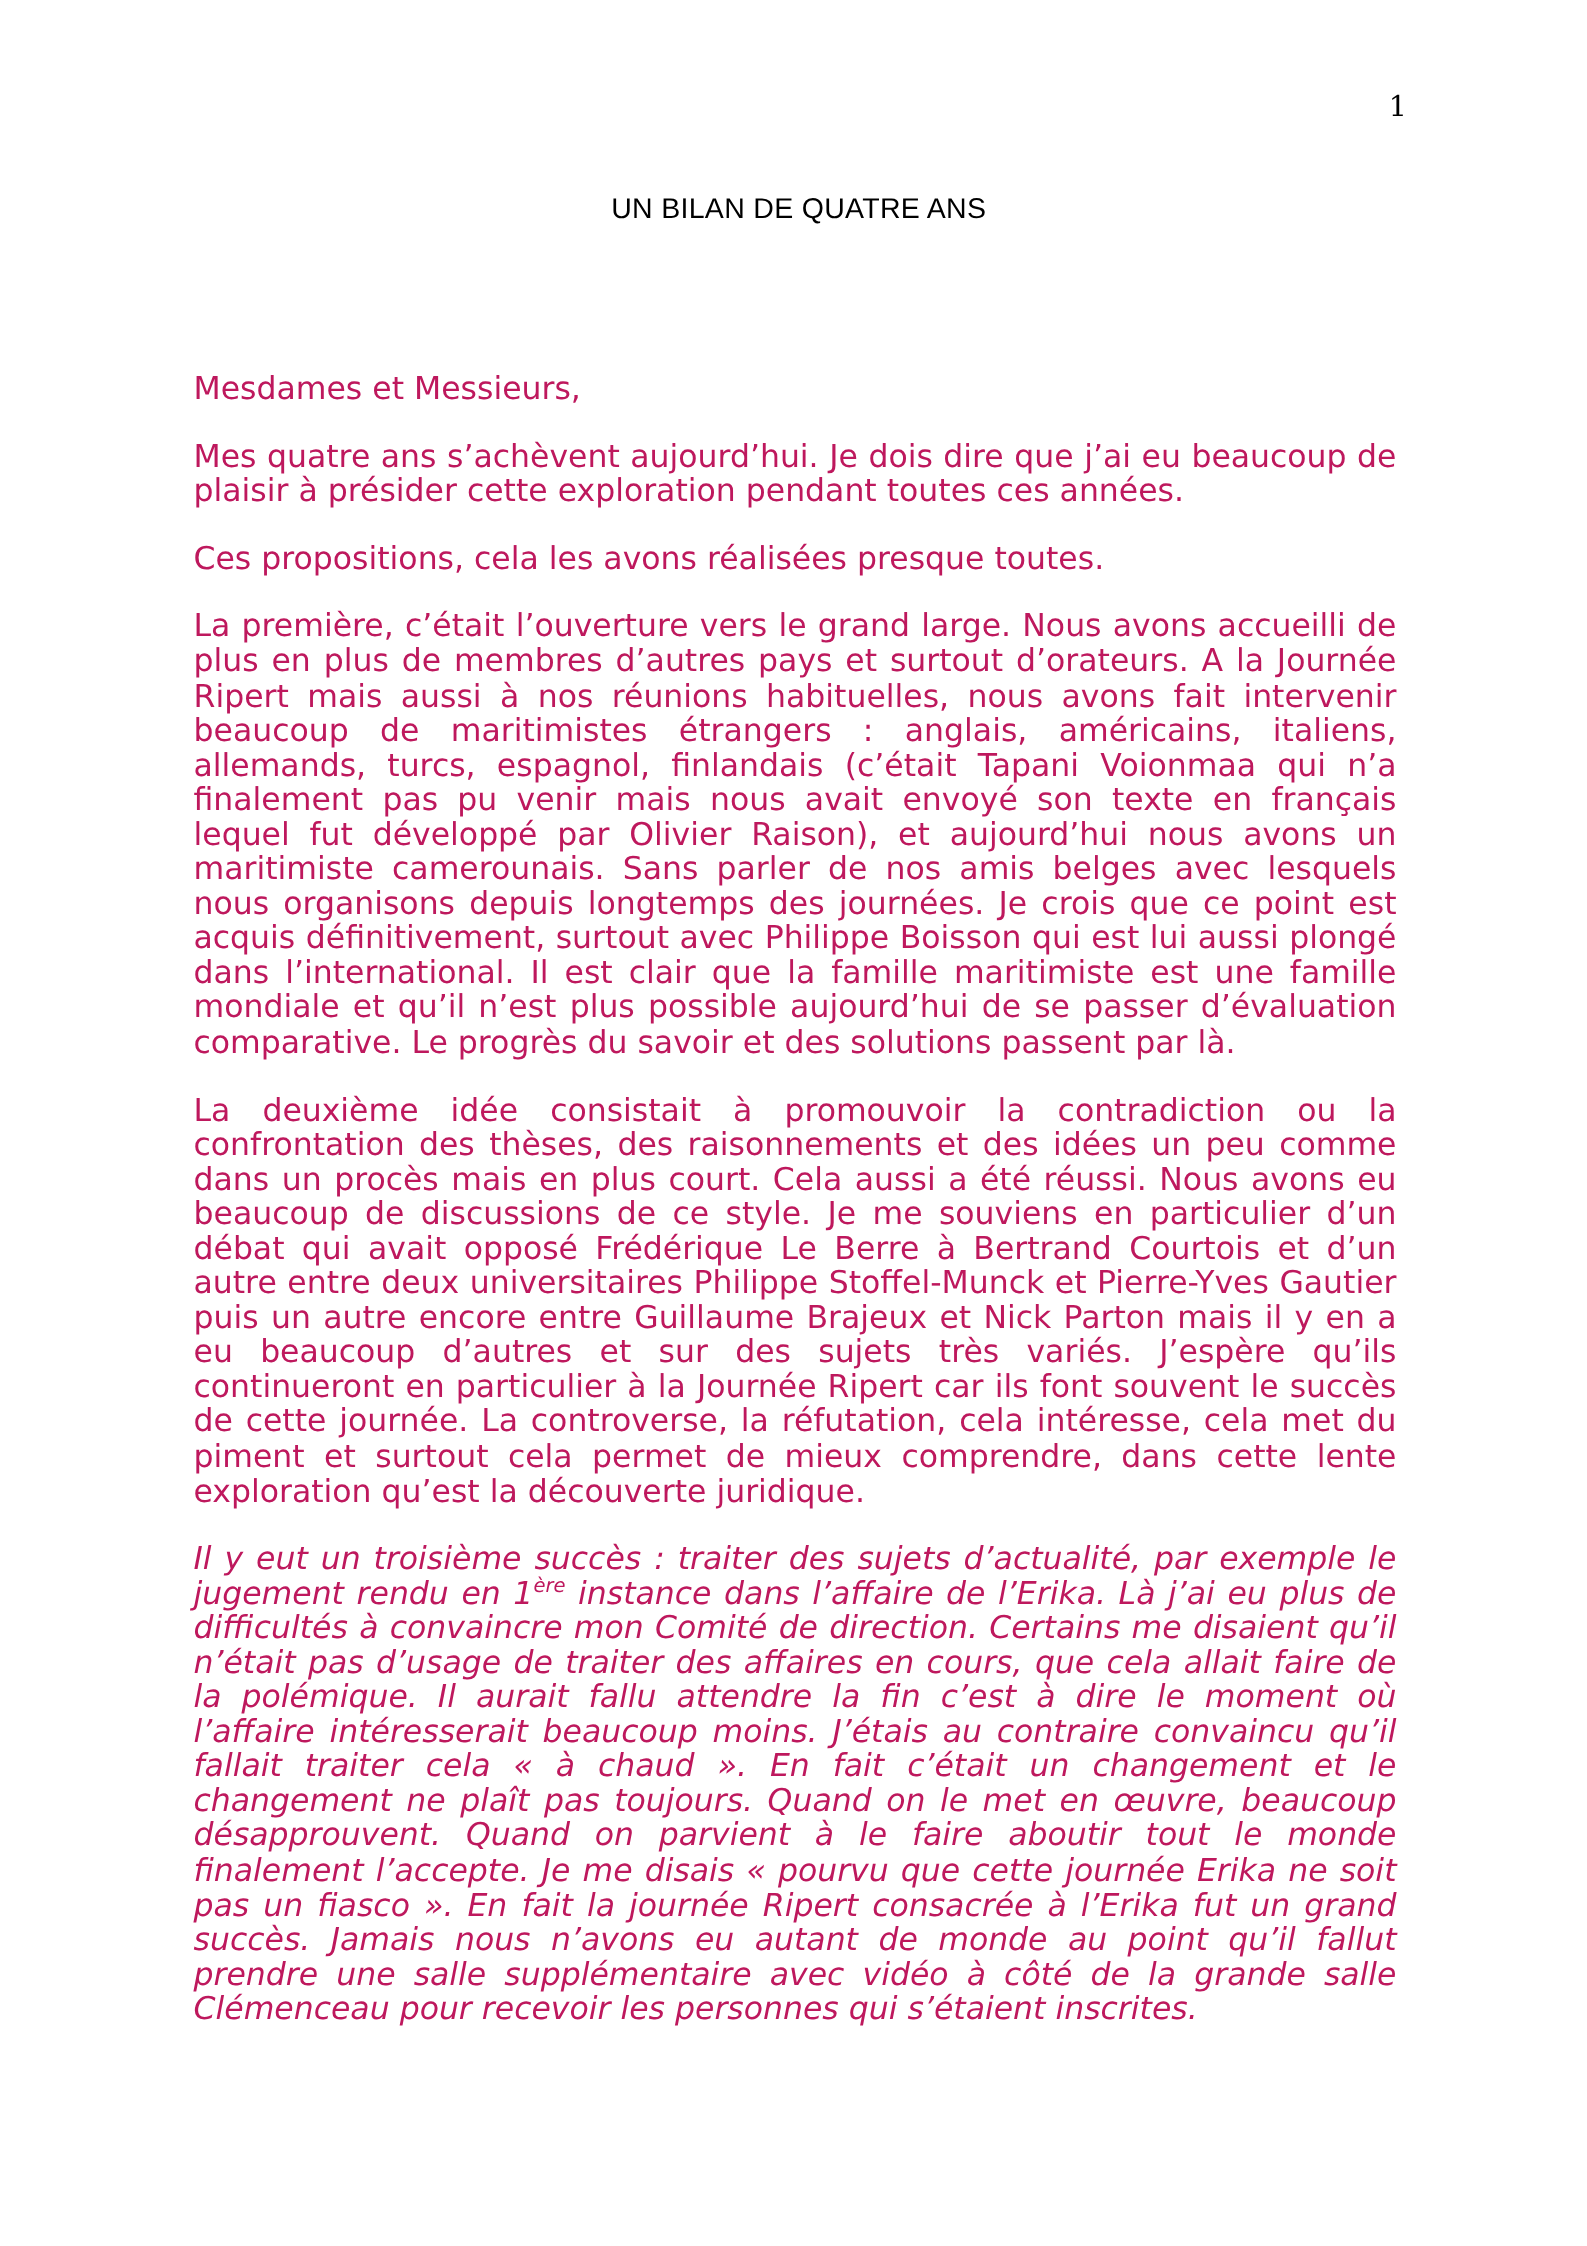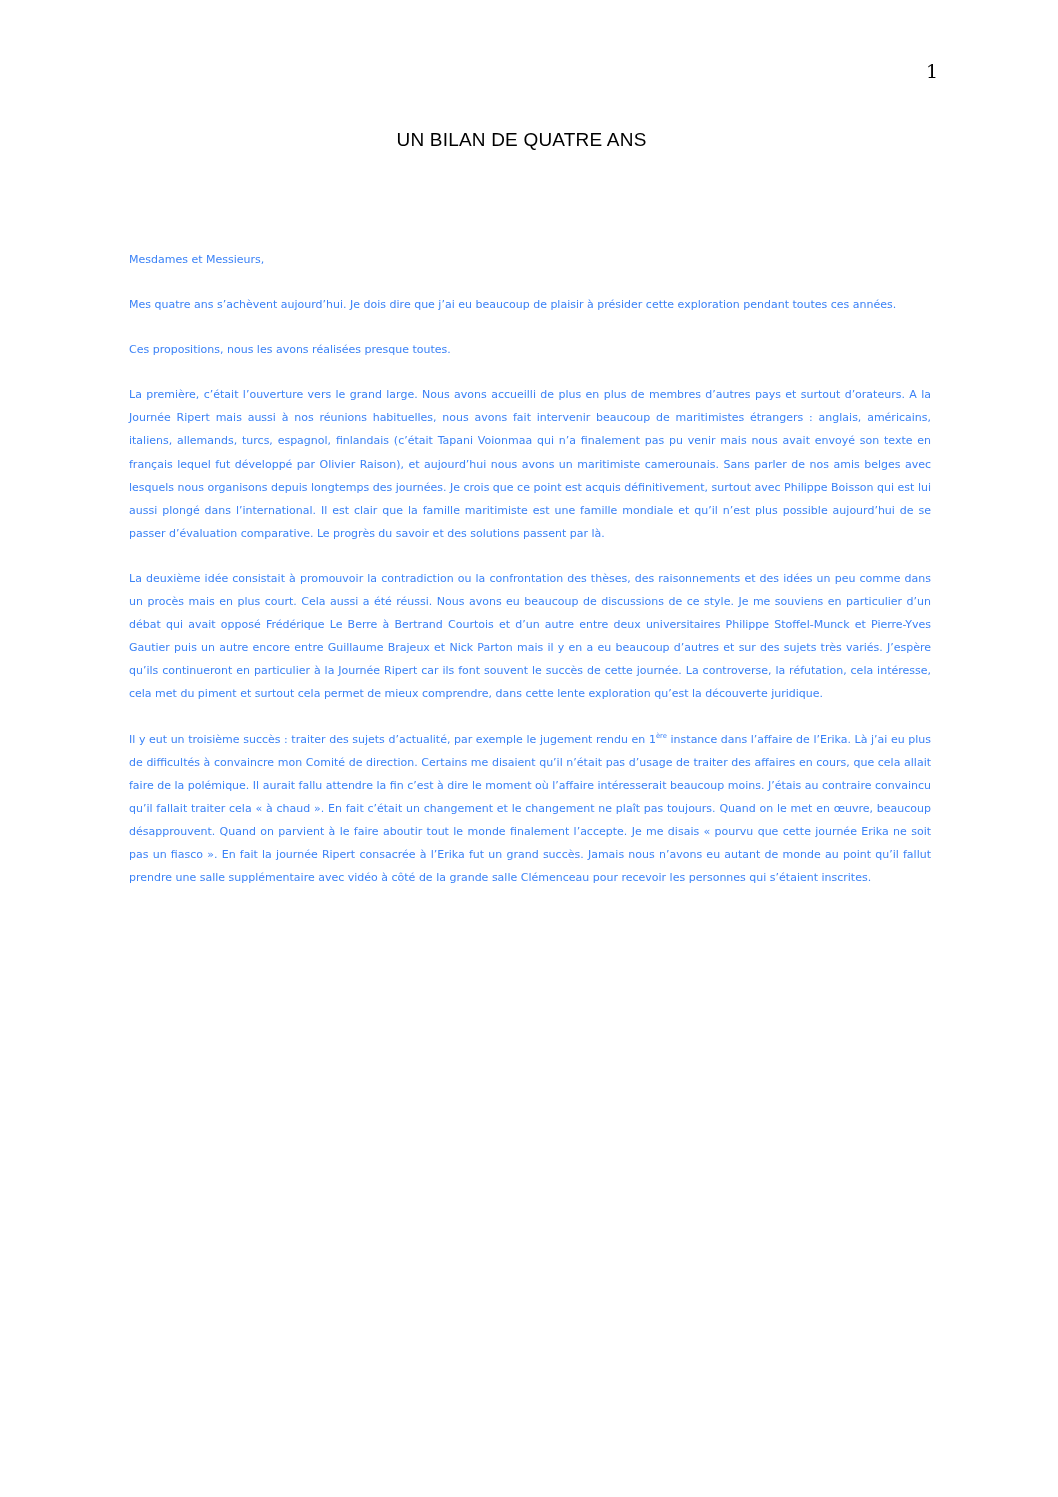--- a/index.html
+++ b/index.html
@@ -29,52 +29,53 @@
     text-align: right;
     font-family: "DejaVu Serif", serif;
     font-size: 19px;
     line-height: 22px;
     color: #000000;
   }
   
   .doc-title {
     position: absolute;
     top: 128px;
-    left: 121px;
+    left: 132px;
     width: 801px;
     text-align: center;
     font-family: "Liberation Sans", sans-serif;
     font-size: 19px;
     line-height: 24px;
     letter-spacing: 0.2px;
     color: #000000;
     font-weight: normal;
     margin: 0;
   }
   
   .body-block {
     position: absolute;
     top: 248px;
     left: 129px;
     width: 802px;
   }
   .para {
     margin: 0 0 22px 0;
     font-family: "DejaVu Sans", sans-serif;
-    font-size: 11px;
+    font-size: 21px;
     line-height: 23.1px;
     text-align: justify;
     text-justify: inter-word;
-    color: #3b82f6;
+    color: #be185d;
     white-space: pre-wrap;
   }
   .para:last-child {
     margin-bottom: 0;
   }
   .para.extra-gap {
+    font-style: italic;
   }
   sup.ord {
     font-size: 0.62em;
     vertical-align: super;
     line-height: 0;
   }
 </style>
 </head>
 <body>
 
@@ -85,21 +86,21 @@
   <h1 class="doc-title">UN BILAN DE QUATRE ANS</h1>
 
   <div class="body-block">
 
     <p class="para">Mesdames et Messieurs,</p>
 
     <p class="para">Mes quatre ans s’achèvent aujourd’hui. Je dois dire que j’ai eu beaucoup de plaisir à présider cette exploration pendant toutes ces années.</p>
 
 
 
-    <p class="para">Ces propositions, nous les avons réalisées presque toutes.</p>
+    <p class="para">Ces propositions, cela les avons réalisées presque toutes.</p>
 
     <p class="para">La première, c’était l’ouverture vers le grand large. Nous avons accueilli de plus en plus de membres d’autres pays et surtout d’orateurs. A la Journée Ripert mais aussi à nos réunions habituelles, nous avons fait intervenir beaucoup de maritimistes étrangers : anglais, américains, italiens, allemands, turcs, espagnol, finlandais (c’était Tapani Voionmaa qui n’a finalement pas pu venir mais nous avait envoyé son texte en français lequel fut développé par Olivier Raison), et aujourd’hui nous avons un maritimiste camerounais. Sans parler de nos amis belges avec lesquels nous organisons depuis longtemps des journées. Je crois que ce point est acquis définitivement, surtout avec Philippe Boisson qui est lui aussi plongé dans l’international. Il est clair que la famille maritimiste est une famille mondiale et qu’il n’est plus possible aujourd’hui de se passer d’évaluation comparative. Le progrès du savoir et des solutions passent par là.</p>
 
     <p class="para">La deuxième idée consistait à promouvoir la contradiction ou la confrontation des thèses, des raisonnements et des idées un peu comme dans un procès mais en plus court. Cela aussi a été réussi. Nous avons eu beaucoup de discussions de ce style. Je me souviens en particulier d’un débat qui avait opposé Frédérique Le Berre à Bertrand Courtois et d’un autre entre deux universitaires Philippe Stoffel-Munck et Pierre-Yves Gautier puis un autre encore entre Guillaume Brajeux et Nick Parton mais il y en a eu beaucoup d’autres et sur des sujets très variés. J’espère qu’ils continueront en particulier à la Journée Ripert car ils font souvent le succès de cette journée. La controverse, la réfutation, cela intéresse, cela met du piment et surtout cela permet de mieux comprendre, dans cette lente exploration qu’est la découverte juridique.</p>
 
     <p class="para extra-gap"><span>Il y eut un troisième succès : traiter des sujets d’actualité, par exemple le jugement rendu en 1</span><sup class="ord">ère</sup><span> instance dans l’affaire de l’Erika. Là j’ai eu plus de difficultés à convaincre mon Comité de direction. Certains me disaient qu’il n’était pas d’usage de traiter des affaires en cours, que cela allait faire de la polémique. Il aurait fallu attendre la fin c’est à dire le moment où l’affaire intéresserait beaucoup moins. J’étais au contraire convaincu qu’il fallait traiter cela « à chaud ». En fait c’était un changement et le changement ne plaît pas toujours. Quand on le met en œuvre, beaucoup désapprouvent. Quand on parvient à le faire aboutir tout le monde finalement l’accepte. Je me disais « pourvu que cette journée Erika ne soit pas un fiasco ». En fait la journée Ripert consacrée à l’Erika fut un grand succès. Jamais nous n’avons eu autant de monde au point qu’il fallut prendre une salle supplémentaire avec vidéo à côté de la grande salle Clémenceau pour recevoir les personnes qui s’étaient inscrites.</span></p>
 
   </div>
 </div>
 

